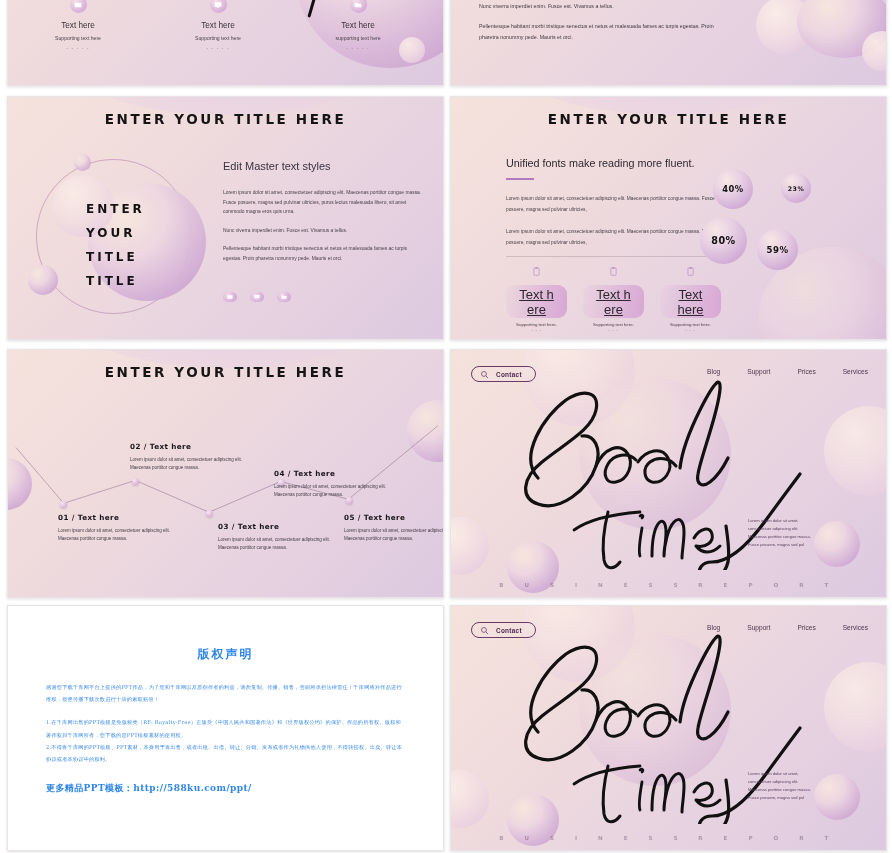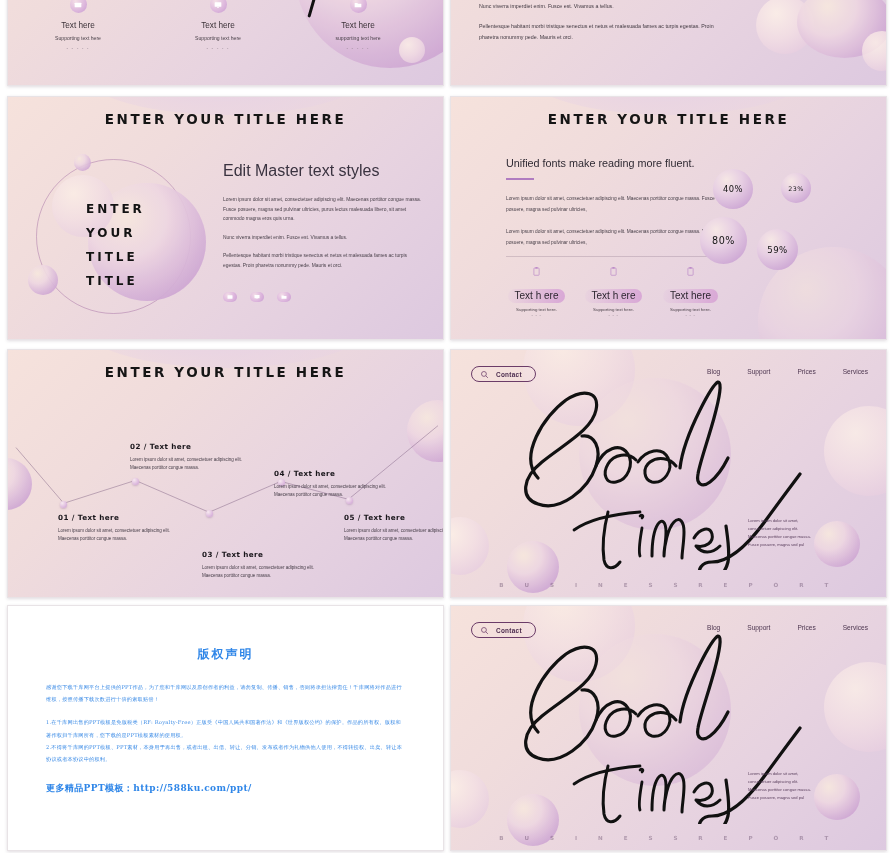--- a/index.html
+++ b/index.html
@@ -89,21 +89,21 @@
   
   .hero-word {
     position: absolute; left: 78px; top: 100px; width: 130px;
     text-align: left;
     font-family: "DejaVu Sans", sans-serif;
     font-weight: 700; font-size: 12px; letter-spacing: 3px;
     line-height: 2.0; color: #131313;
   }
   .hero-copy { position: absolute; left: 215px; top: 62px; width: 202px; }
   .hero-h {
-    font-size: 16px; line-height: 1.45; color: #3a3340; font-weight: 400;
+    font-size: 11px; line-height: 1.45; color: #3a3340; font-weight: 400;
     margin-bottom: 13px;
   }
   .hero-copy p { font-size: 4.9px; line-height: 1.95; color: #463e47; margin-bottom: 9px; }
   .hero-icons { position: absolute; left: 215px; top: 195px; display: flex; gap: 13px; }
   .pill-ico {
     width: 14px; height: 10px; border-radius: 7px;
     background: radial-gradient(circle at 35% 30%, #f2dde7 0%, #ddb6dd 55%, #c89bd0 100%);
     display: flex; align-items: center; justify-content: center;
   }
   .pill-ico svg { width: 6px; height: 6px; }
@@ -113,29 +113,29 @@
   .uf-h { font-size: 10.8px; line-height: 1.5; color: #2f2a33; margin-bottom: 7px; }
   .uf-rule { width: 28px; height: 1.6px; background: #b07cc0; margin: 4px 0 13px; }
   .uf-copy p { font-size: 4.8px; line-height: 2.3; color: #463e47; margin-bottom: 11px; }
   .uf-sep { position: absolute; left: 55px; top: 159px; width: 215px; height: 1px; background: rgba(120,95,120,.25); }
   .uf-trio { position: absolute; left: 55px; top: 170px; display: flex; gap: 16px; }
   .uf-item { width: 61px; text-align: center; }
   .uf-clip { width: 7px; height: 9px; margin: 0 auto 5px; }
   .uf-pill {
     display: inline-block; padding: 1.5px 7px; border-radius: 9px;
     background: linear-gradient(100deg, rgba(225,196,225,.15) 0%, #d9a9d6 95%);
-    font-size: 10px; color: #2d2730;
+    font-size: 13px; color: #2d2730; text-decoration: underline;
   }
   .uf-sub { font-size: 4.4px; color: #4a4149; margin-top: 4px; }
   .uf-dash { font-size: 4px; color: #9a8a96; letter-spacing: .8px; }
   .bubble {
     position: absolute; border-radius: 50%;
     background: radial-gradient(circle at 34% 27%, #f6e7e5 0%, #e7cfe3 38%, #c9a1d2 88%, #bf94cc 100%);
     display: flex; align-items: center; justify-content: center;
-    font-family: "DejaVu Sans", sans-serif; font-weight: 400; color: #121212;
+    font-family: "DejaVu Sans", sans-serif; font-weight: 700; color: #121212;
   }
 
   
   .zz { position: absolute; inset: 0; }
   .node {
     position: absolute; width: 7px; height: 7px; border-radius: 50%;
     background: radial-gradient(circle at 32% 30%, #f7e9ef 0%, #e0bfe0 55%, #c89ad0 100%);
     box-shadow: 0 1px 2px rgba(140,100,150,.35);
   }
   .zlabel { position: absolute; width: 125px; }
@@ -366,21 +366,21 @@
       <p>Lorem ipsum dolor sit amet, consectetuer adipiscing elit. Maecenas porttitor congue massa.</p>
     </div>
 
     <div class="zlabel" style="left:122px;top:92px;">
       <div class="zh">
         <span class="num">02</span><span class="sl">/</span><span>Text here</span>
       </div>
       <p>Lorem ipsum dolor sit amet, consectetuer adipiscing elit. Maecenas porttitor congue massa.</p>
     </div>
 
-    <div class="zlabel" style="left:194px;top:172px;margin-top:28px;">
+    <div class="zlabel" style="left:210px;top:172px;">
       <div class="zh">
         <span class="num">03</span><span class="sl">/</span><span>Text here</span>
       </div>
       <p>Lorem ipsum dolor sit amet, consectetuer adipiscing elit. Maecenas porttitor congue massa.</p>
     </div>
 
     <div class="zlabel" style="left:266px;top:79px;margin-top:40px;">
       <div class="zh">
         <span class="num">04</span><span class="sl">/</span><span>Text here</span>
       </div>

